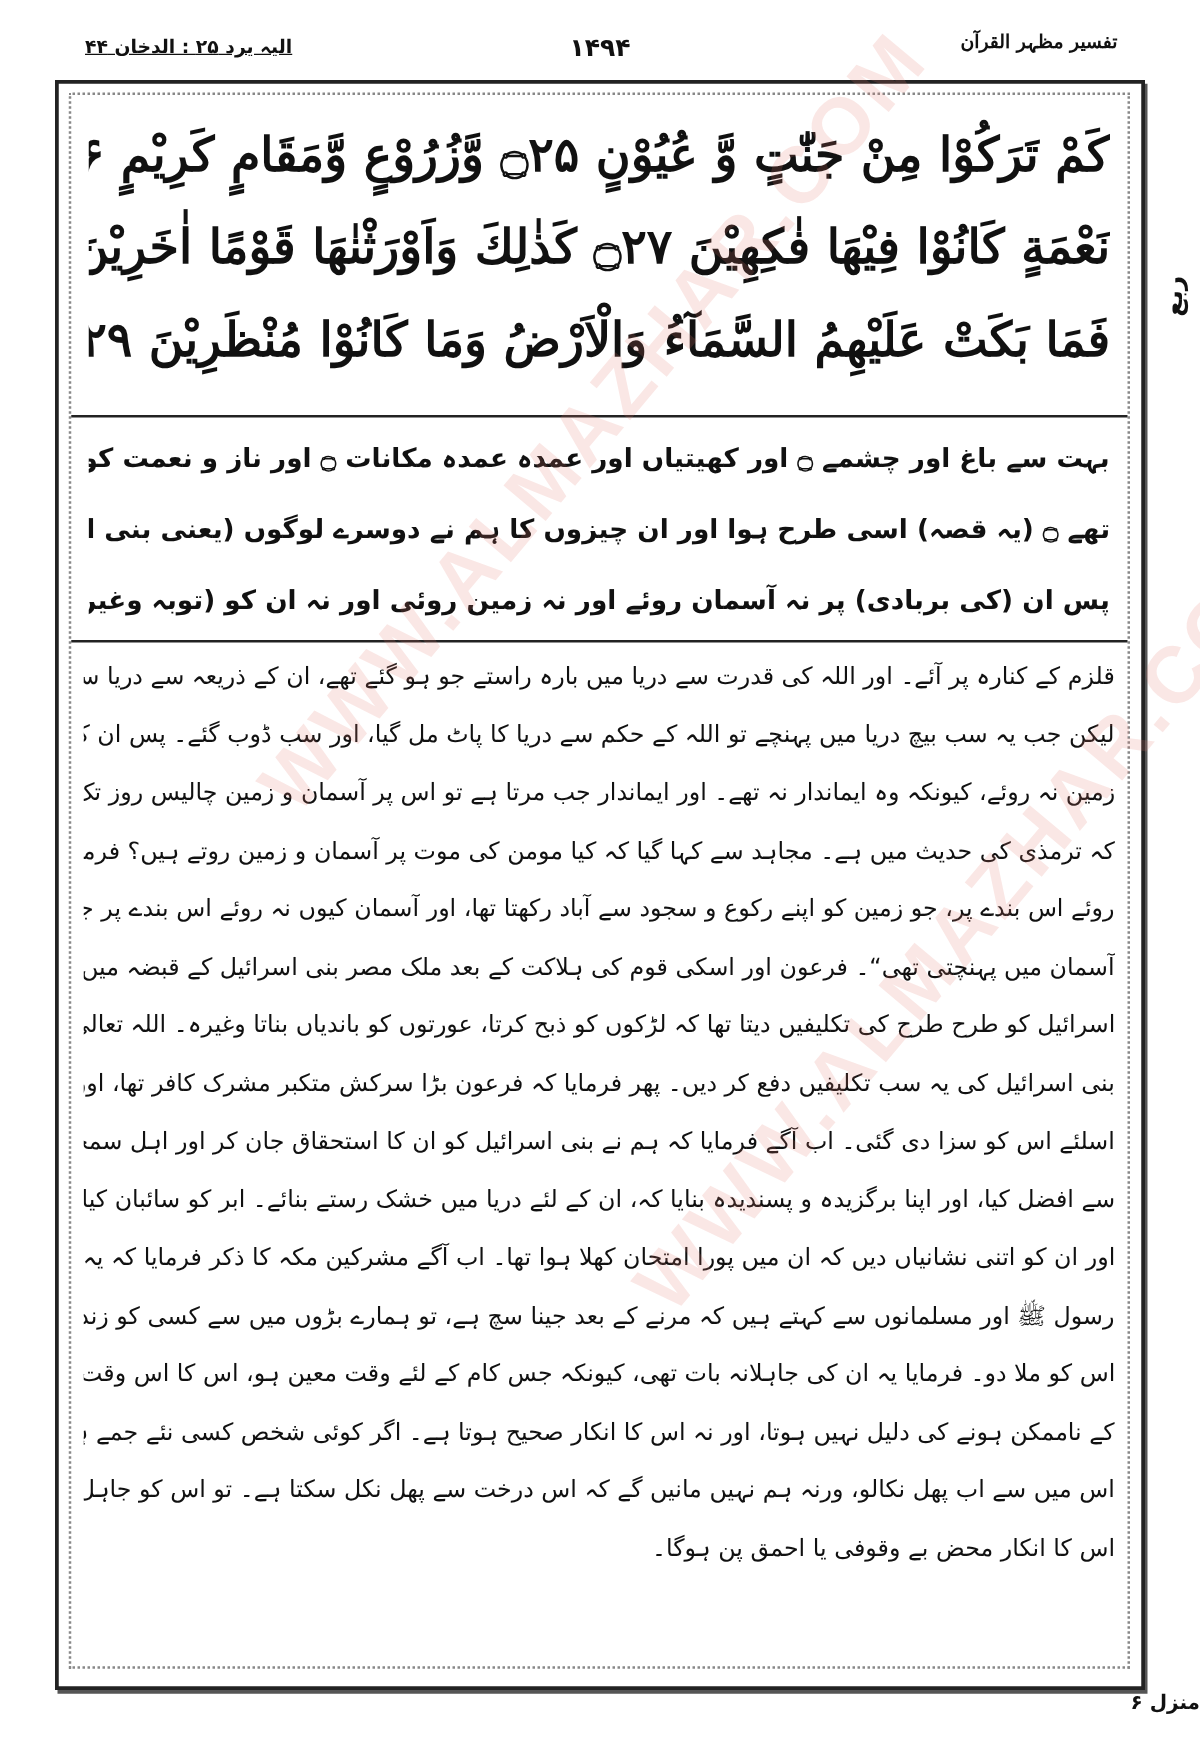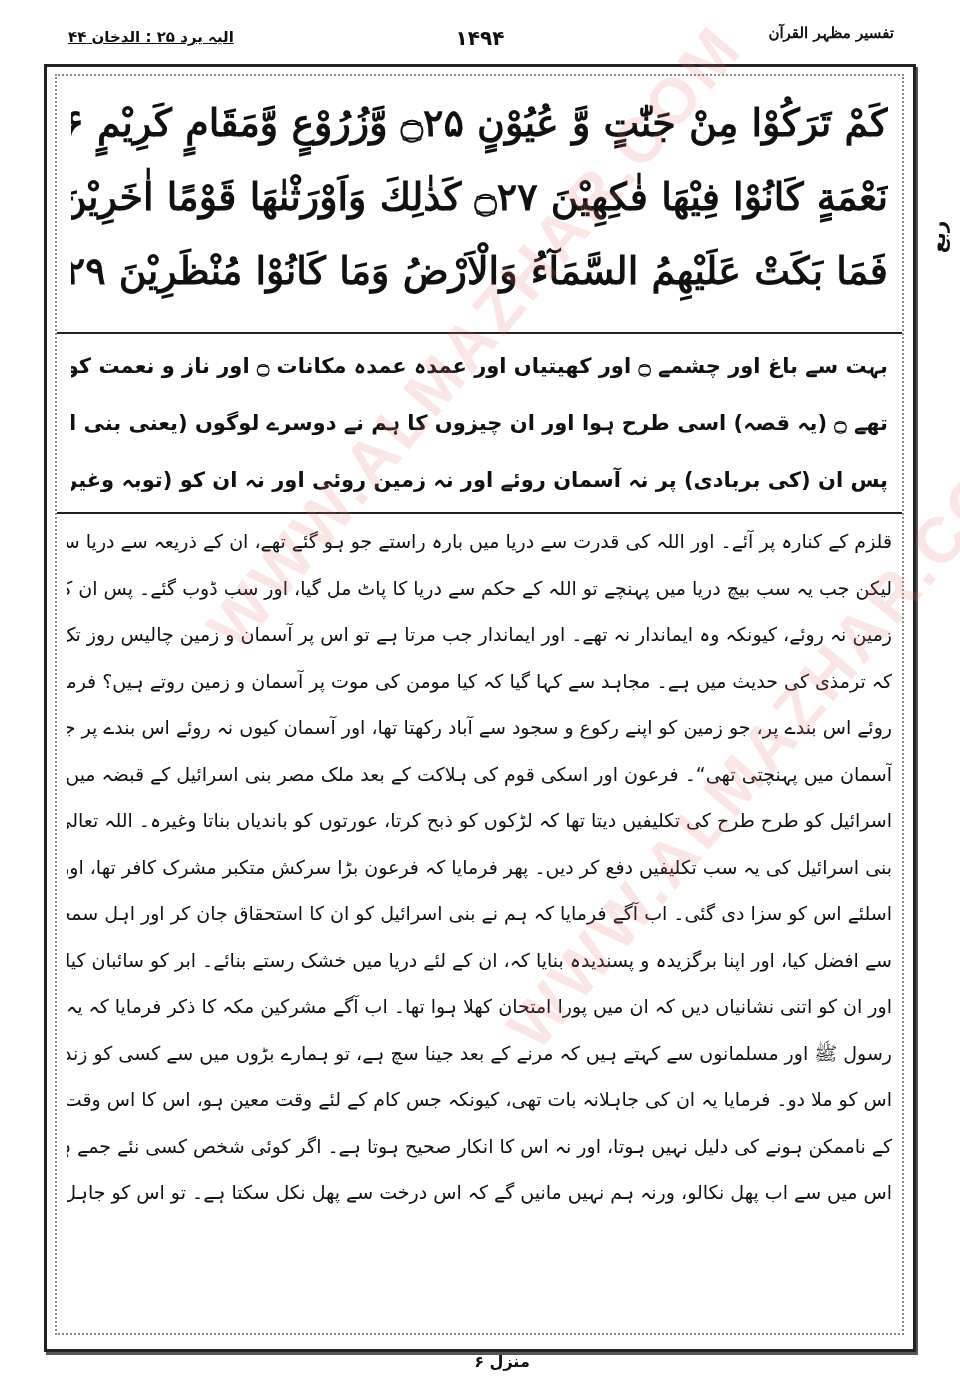--- a/index.html
+++ b/index.html
@@ -24,21 +24,21 @@
   .translation { top:262px; height:170px; padding:0 14px; box-sizing:border-box; }
   .tr-line { font-size:21px; font-weight:bold; line-height:57px; white-space:nowrap;
              text-align:justify; text-align-last:justify; overflow:hidden; }
   .tr-line.last { text-align-last:right; }
   .commentary { top:442px; padding:0 10px; box-sizing:border-box; }
   .cm-line { font-size:19px; line-height:46.5px; white-space:nowrap; text-align:justify;
              text-align-last:justify; overflow:hidden; }
   .cm-line.last { text-align-last:right; }
   .side-mark { position:absolute; left:922px; top:225px; font-size:20px; font-weight:bold;
                transform:rotate(-90deg); transform-origin:center; direction:rtl; }
-  .footer { position:absolute; top:1352px; left:0; right:0; text-align:center; font-size:16px;
+  .footer { position:absolute; top:1352px; left:0; right:0; font-size:16px;
             font-weight:bold; direction:rtl;padding-left:44px; }
   .watermark { position:absolute; font-family:"Liberation Sans", sans-serif; font-weight:bold;
                font-size:64px; color:rgba(230,120,110,0.18); transform:rotate(-50deg);
                letter-spacing:4px; pointer-events:none; white-space:nowrap; }
   .wm1 { left:80px; top:300px; }
   .wm2 { left:380px; top:700px; }
 </style>
 </head>
 <body>
 
@@ -78,20 +78,21 @@
       <div class="cm-line">آسمان میں پہنچتی تھی“۔ فرعون اور اسکی قوم کی ہلاکت کے بعد ملک مصر بنی اسرائیل کے قبضہ میں آگیا۔ فرعون اپنے جیتے جی بنی</div>
       <div class="cm-line">اسرائیل کو طرح طرح کی تکلیفیں دیتا تھا کہ لڑکوں کو ذبح کرتا، عورتوں کو باندیاں بناتا وغیرہ۔ اللہ تعالیٰ نے فرعون کو ہلاک کر کے</div>
       <div class="cm-line">بنی اسرائیل کی یہ سب تکلیفیں دفع کر دیں۔ پھر فرمایا کہ فرعون بڑا سرکش متکبر مشرک کافر تھا، اور حد سے بڑھ کر سرکشی کرنے لگا،</div>
       <div class="cm-line">اسلئے اس کو سزا دی گئی۔ اب آگے فرمایا کہ ہم نے بنی اسرائیل کو ان کا استحقاق جان کر اور اہل سمجھ کر اس زمانہ کی سب قوموں</div>
       <div class="cm-line">سے افضل کیا، اور اپنا برگزیدہ و پسندیدہ بنایا کہ، ان کے لئے دریا میں خشک رستے بنائے۔ ابر کو سائبان کیا۔ من و سلویٰ اُتارا</div>
       <div class="cm-line">اور ان کو اتنی نشانیاں دیں کہ ان میں پورا امتحان کھلا ہوا تھا۔ اب آگے مشرکین مکہ کا ذکر فرمایا کہ یہ حشر کے منکر ہیں۔ اللہ کے</div>
       <div class="cm-line">رسول ﷺ اور مسلمانوں سے کہتے ہیں کہ مرنے کے بعد جینا سچ ہے، تو ہمارے بڑوں میں سے کسی کو زندہ کر کے ہم سے</div>
       <div class="cm-line">اس کو ملا دو۔ فرمایا یہ ان کی جاہلانہ بات تھی، کیونکہ جس کام کے لئے وقت معین ہو، اس کا اس وقت سے قبل وجود میں نہ آنا اس</div>
       <div class="cm-line">کے ناممکن ہونے کی دلیل نہیں ہوتا، اور نہ اس کا انکار صحیح ہوتا ہے۔ اگر کوئی شخص کسی نئے جمے ہوئے درخت یا پودے کو کہے کہ</div>
       <div class="cm-line">اس میں سے اب پھل نکالو، ورنہ ہم نہیں مانیں گے کہ اس درخت سے پھل نکل سکتا ہے۔ تو اس کو جاہل قرار دیا جائے گا، اور</div>
+      <div class="cm-line last">اس کا انکار محض بے وقوفی یا احمق پن ہوگا۔</div>
     </div>
 
   </div>
 </div>
 
 <div class="watermark wm1">WWW.ALMAZHAR.COM</div>
 <div class="watermark wm2">WWW.ALMAZHAR.COM</div>
 
 <div class="footer">منزل ۶</div>
 

